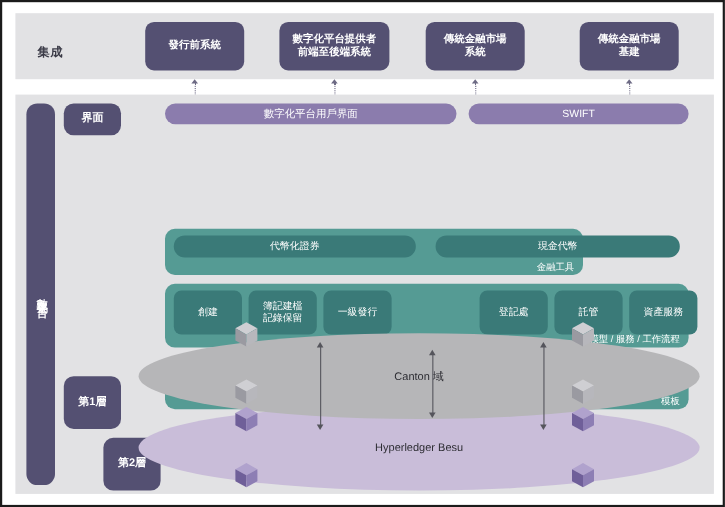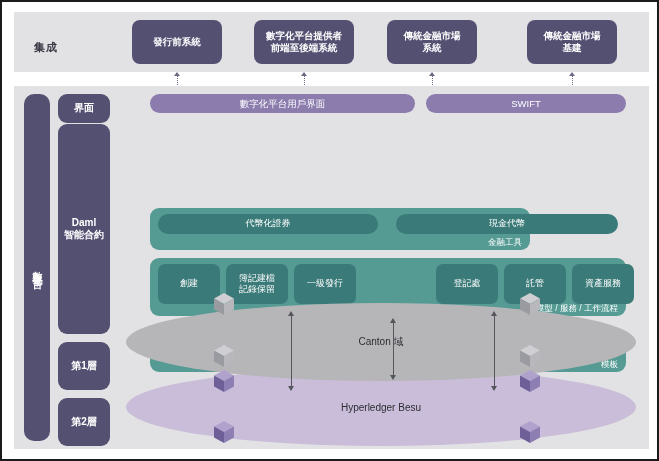--- a/index.html
+++ b/index.html
@@ -238,22 +238,20 @@
     <div id="platform-spine">
       <span>數字化平台</span>
     </div>
 
     <div class="pill row-label" style="top:8px;height:29px;">界面</div>
     <div id="iface-items">
         <div class="pill iface-pill" style="left: 136px; width: 265px; top: 8px;">數字化平台用戶界面</div>
         <div class="pill iface-pill" style="left: 412px; width: 200px; top: 8px;">SWIFT</div>
       </div>
 
-    <div class="pill row-label" style="top:38px;height:210px;">Daml
-智能合約</div>
 
     <div id="teal-groups">
         <div class="teal-group" style="left: 136px; top: 122px; width: 380px; height: 42px;">
           <div class="pill teal-item round" style="left: 8px; top: 6px; width: 220px; height: 20px;">代幣化證券</div>
           <div class="pill teal-item round" style="left: 246px; top: 6px; width: 222px; height: 20px;">現金代幣</div>
           <div class="group-caption">金融工具</div>
         </div>
         <div class="teal-group" style="left: 136px; top: 172px; width: 476px; height: 58px;">
           <div class="pill teal-item" style="left: 8px; top: 6px; width: 62px; height: 40px;">創建</div>
           <div class="pill teal-item" style="left: 76px; top: 6px; width: 62px; height: 40px;">簿記建檔
@@ -267,21 +265,21 @@
         <div class="teal-group" style="left: 136px; top: 244px; width: 476px; height: 42px;">
           <div class="pill teal-item round" style="left: 8px; top: 6px; width: 112px; height: 17px;">資產</div>
           <div class="pill teal-item round" style="left: 128px; top: 6px; width: 112px; height: 17px;">賬戶</div>
           <div class="pill teal-item round" style="left: 248px; top: 6px; width: 112px; height: 17px;">轉撥</div>
           <div class="pill teal-item round" style="left: 368px; top: 6px; width: 112px; height: 17px;">支付</div>
           <div class="group-caption">模板</div>
         </div>
       </div>
 
     <div class="pill row-label" style="top:256px;height:48px;">第1層</div>
-    <div class="pill row-label" style="top:312px;height:48px;">第2層</div>
+    <div class="pill row-label" style="top:312px;height:48px;margin-left:36px;">第2層</div>
 
     <div class="ledger-ellipse" id="besu-ellipse" style="left:112px;top:282px;width:510px;height:78px;">
       <span>Hyperledger Besu</span>
     </div>
     <div class="ledger-ellipse" id="canton-ellipse" style="left:112px;top:217px;width:510px;height:78px;">
       <span>Canton 域</span>
     </div>
 
     <div id="cubes">
         <div class="cube" style="left: 199px; top: 206px;"><svg width="22" height="24" viewBox="0 0 22 24">

